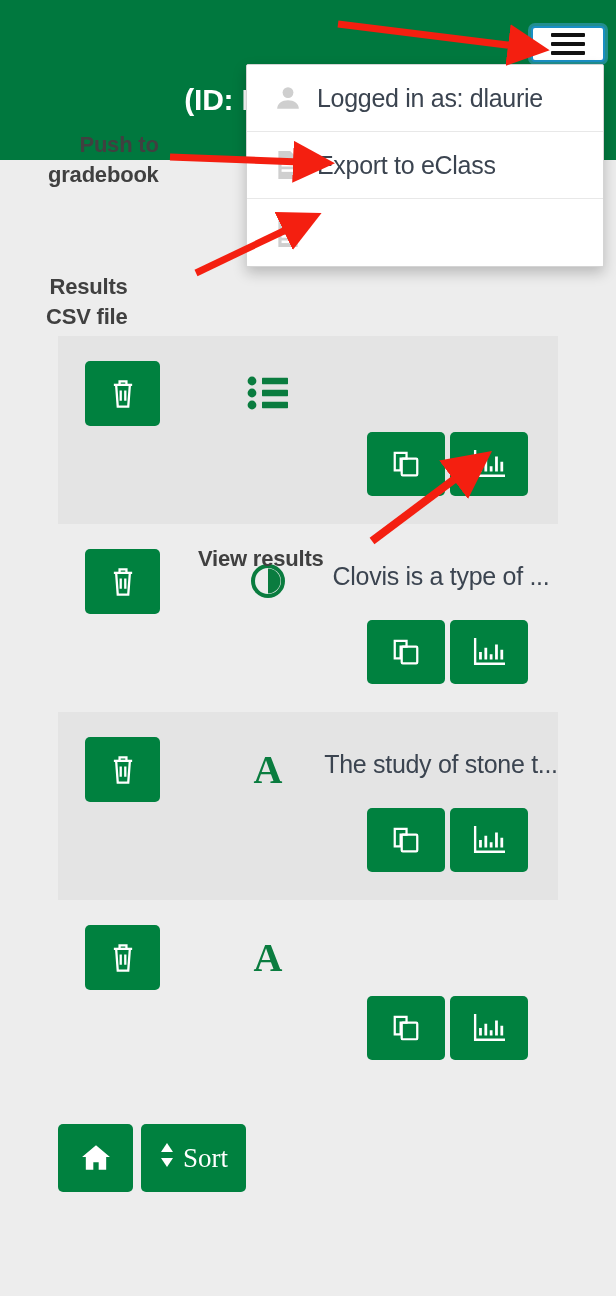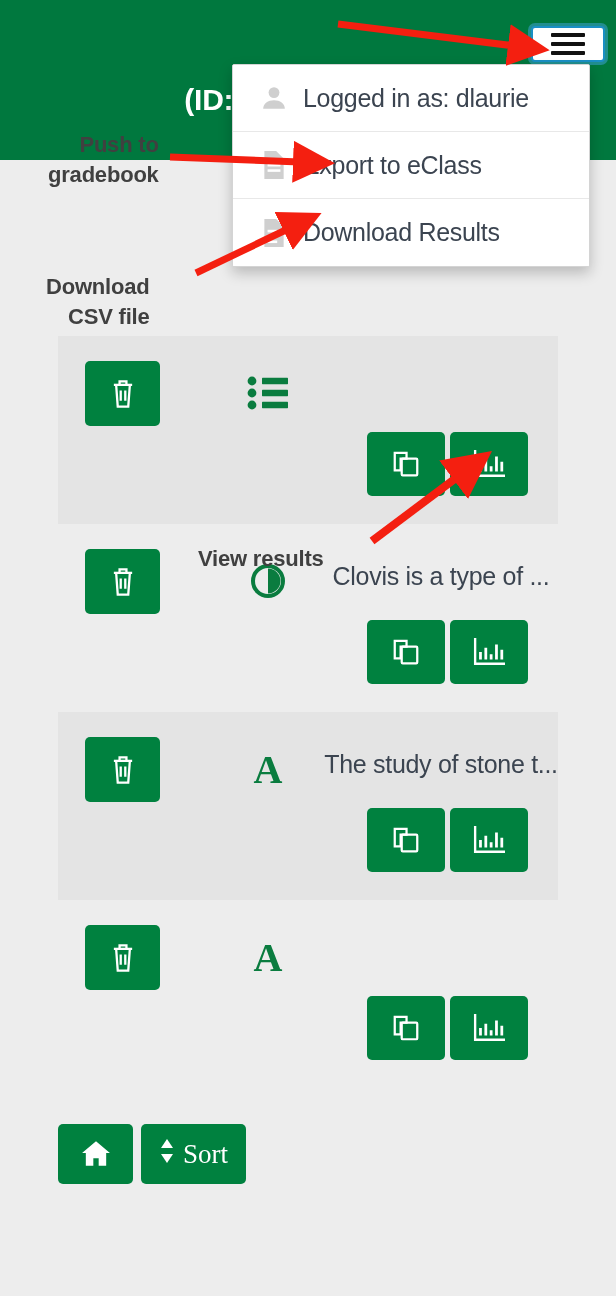--- a/index.html
+++ b/index.html
@@ -70,21 +70,21 @@
     width: 34px;
     height: 4px;
     background: #111111;
     border-radius: 1px;
   }
 
   
   #dropdown-menu {
     position: absolute;
     top: 64px;
-    left: 232px;
+    left: 246px;
     width: 358px;
     background: #ffffff;
     border: 1px solid #d4d4d4;
     border-radius: 2px;
     box-shadow: 0 6px 14px rgba(0,0,0,0.22);
     z-index: 30;
     overflow: hidden;
   }
   .menu-item {
     display: flex;
@@ -199,21 +199,21 @@
   
   #footer-bar {
     position: absolute;
     top: 1124px;
     left: 58px;
     display: flex;
     gap: 8px;
     z-index: 2;
   }
   #footer-bar button {
-    height: 60px;
+    height: 68px;
     background: #00813f;
     border: none;
     border-radius: 5px;
     cursor: pointer;
     color: #ffffff;
     display: flex;
     align-items: center;
     justify-content: center;
     gap: 8px;
     padding: 0 18px;
@@ -283,21 +283,20 @@
 
   <div class="menu-item">
     <span class="mi-icon">
       <svg width="26" height="30" viewBox="0 0 24 28" fill="#cfcfcf">
         <path d="M3 1h11l7 7v19H3z"></path>
         <rect x="6" y="11" width="9" height="2.4" fill="#ffffff"></rect>
         <rect x="6" y="16" width="9" height="2.4" fill="#ffffff"></rect>
         <rect x="6" y="21" width="9" height="2.4" fill="#ffffff"></rect>
       </svg>
     </span>
-    <span class="mi-label">Download Results</span>
   </div>
 
 
 </div>
 
 <div id="add-question-link">Add A Qu</div>
 
 <div id="question-list">
 
   <div class="q-row striped">
@@ -434,21 +433,21 @@
         <path d="M8 1l6 9H2z"></path>
           <path d="M8 25l6-9H2z"></path>
       </svg>
     </span>
     <span>Sort</span>
   </button>
 </div>
 
 <div class="annot" id="annot-push">Push to
 gradebook</div>
-<div class="annot" id="annot-download">Download
+<div class="annot" id="annot-download">Results
 CSV file</div>
 <div class="annot" id="annot-viewresults">View results</div>
 
 <svg id="annot-arrows">
   <defs>
     <marker id="ah" markerWidth="6" markerHeight="6" refX="1" refY="3" orient="auto">
       <path d="M0,0 L6,3 L0,6 z" fill="#f41f10"></path>
     </marker>
   </defs>
 

